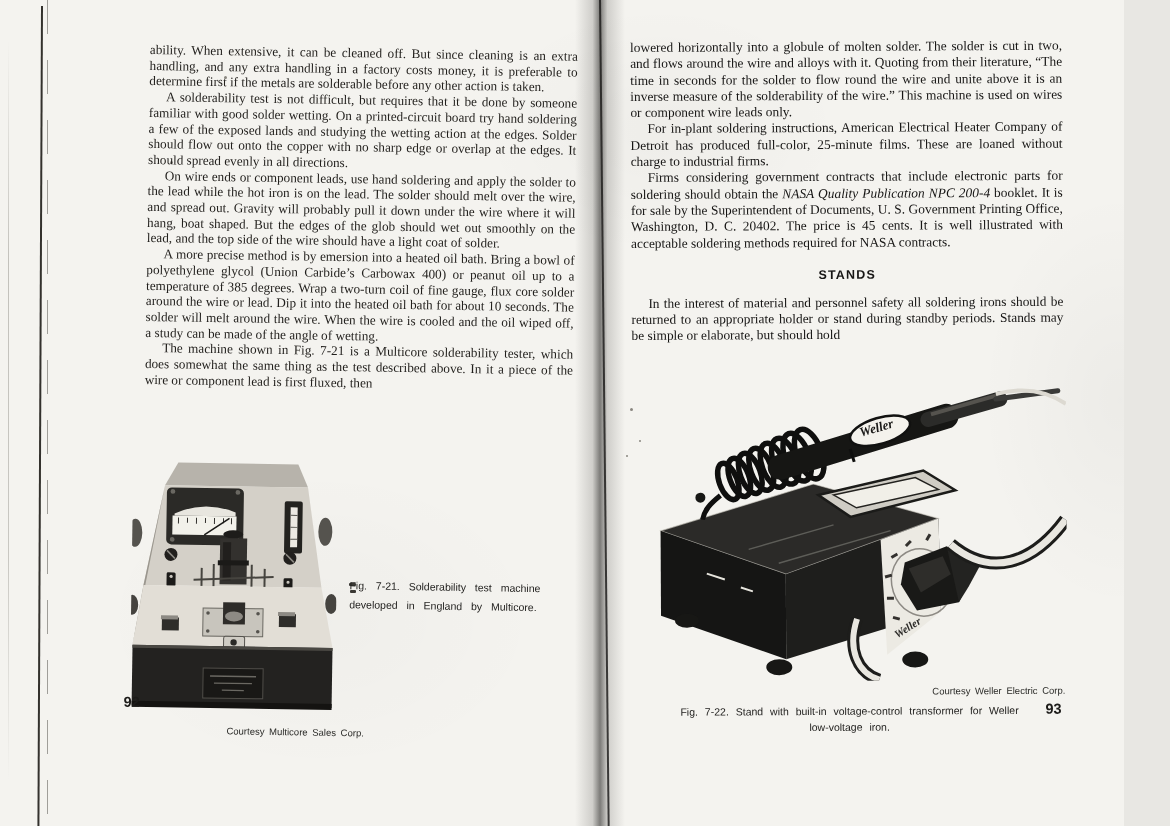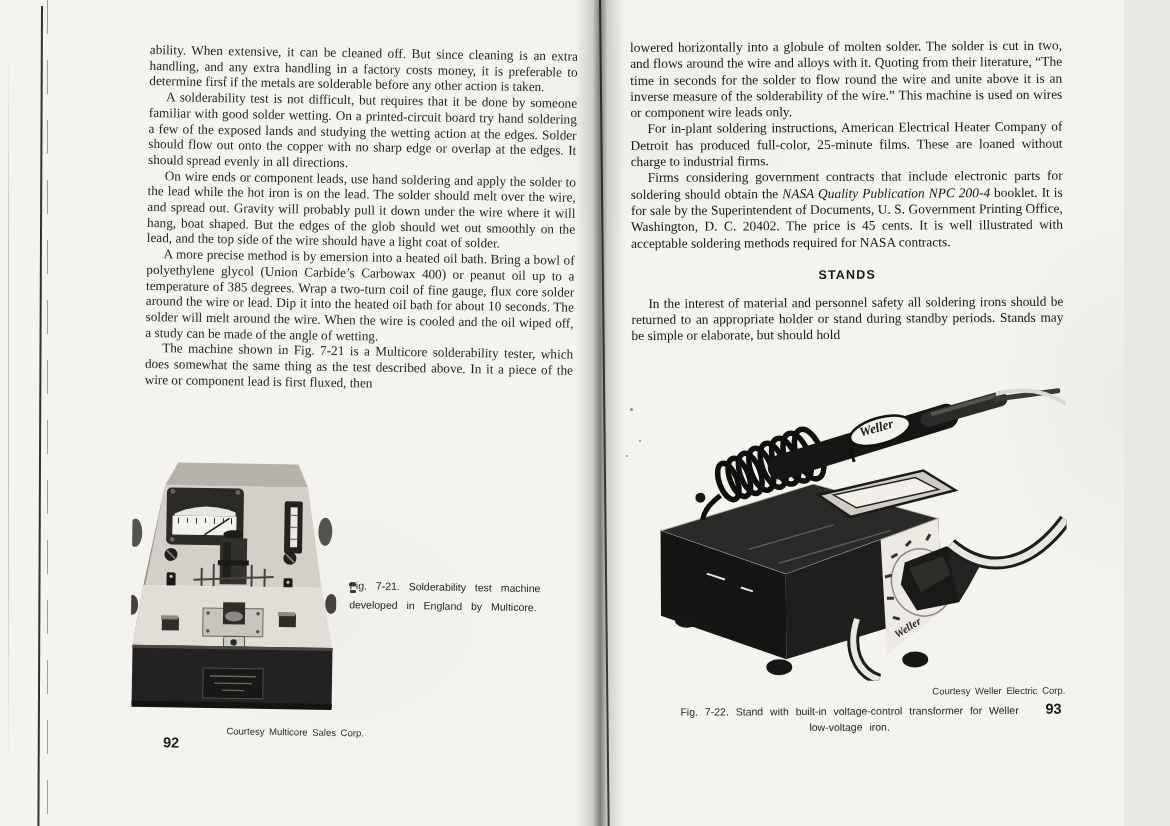--- a/index.html
+++ b/index.html
@@ -68,21 +68,21 @@
   .courtesy{
     position:absolute;font-family:"Liberation Sans", sans-serif;font-size:9.5px;
     color:#2a2a27;word-spacing:2px;
   }
   .courtesy-left{left:56px;top:682px;width:200px;text-align:center;}
   .courtesy-right{left:232px;top:647px;width:200px;text-align:right;}
   .page-number{
     position:absolute;font-family:"Liberation Sans", sans-serif;font-weight:bold;
     font-size:14.5px;color:#1c1b19;
   }
-  .pn-left{left:-16px;top:692px;margin-left:40px;}
+  .pn-left{left:-16px;top:652px;}
   .pn-right{left:412px;top:663px;}
   .weller-script{font-family:"Liberation Serif", serif;font-style:italic;font-weight:bold;}
 </style>
 </head>
 <body>
 
 <div class="canvas">
 
   <div class="gutter"></div>
   <div class="gutter-core"></div>

